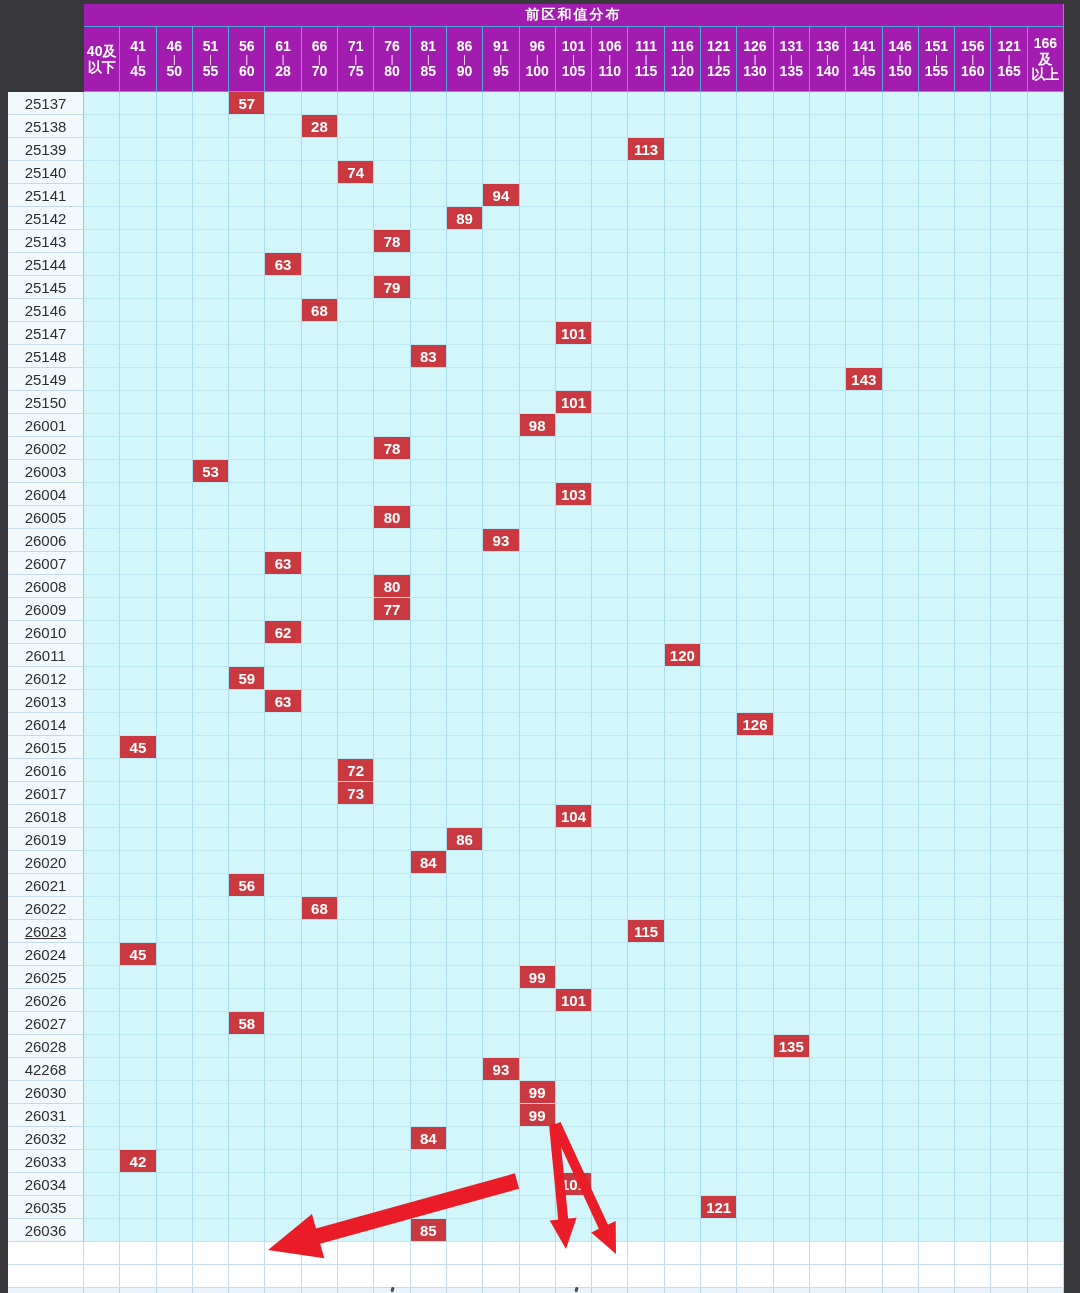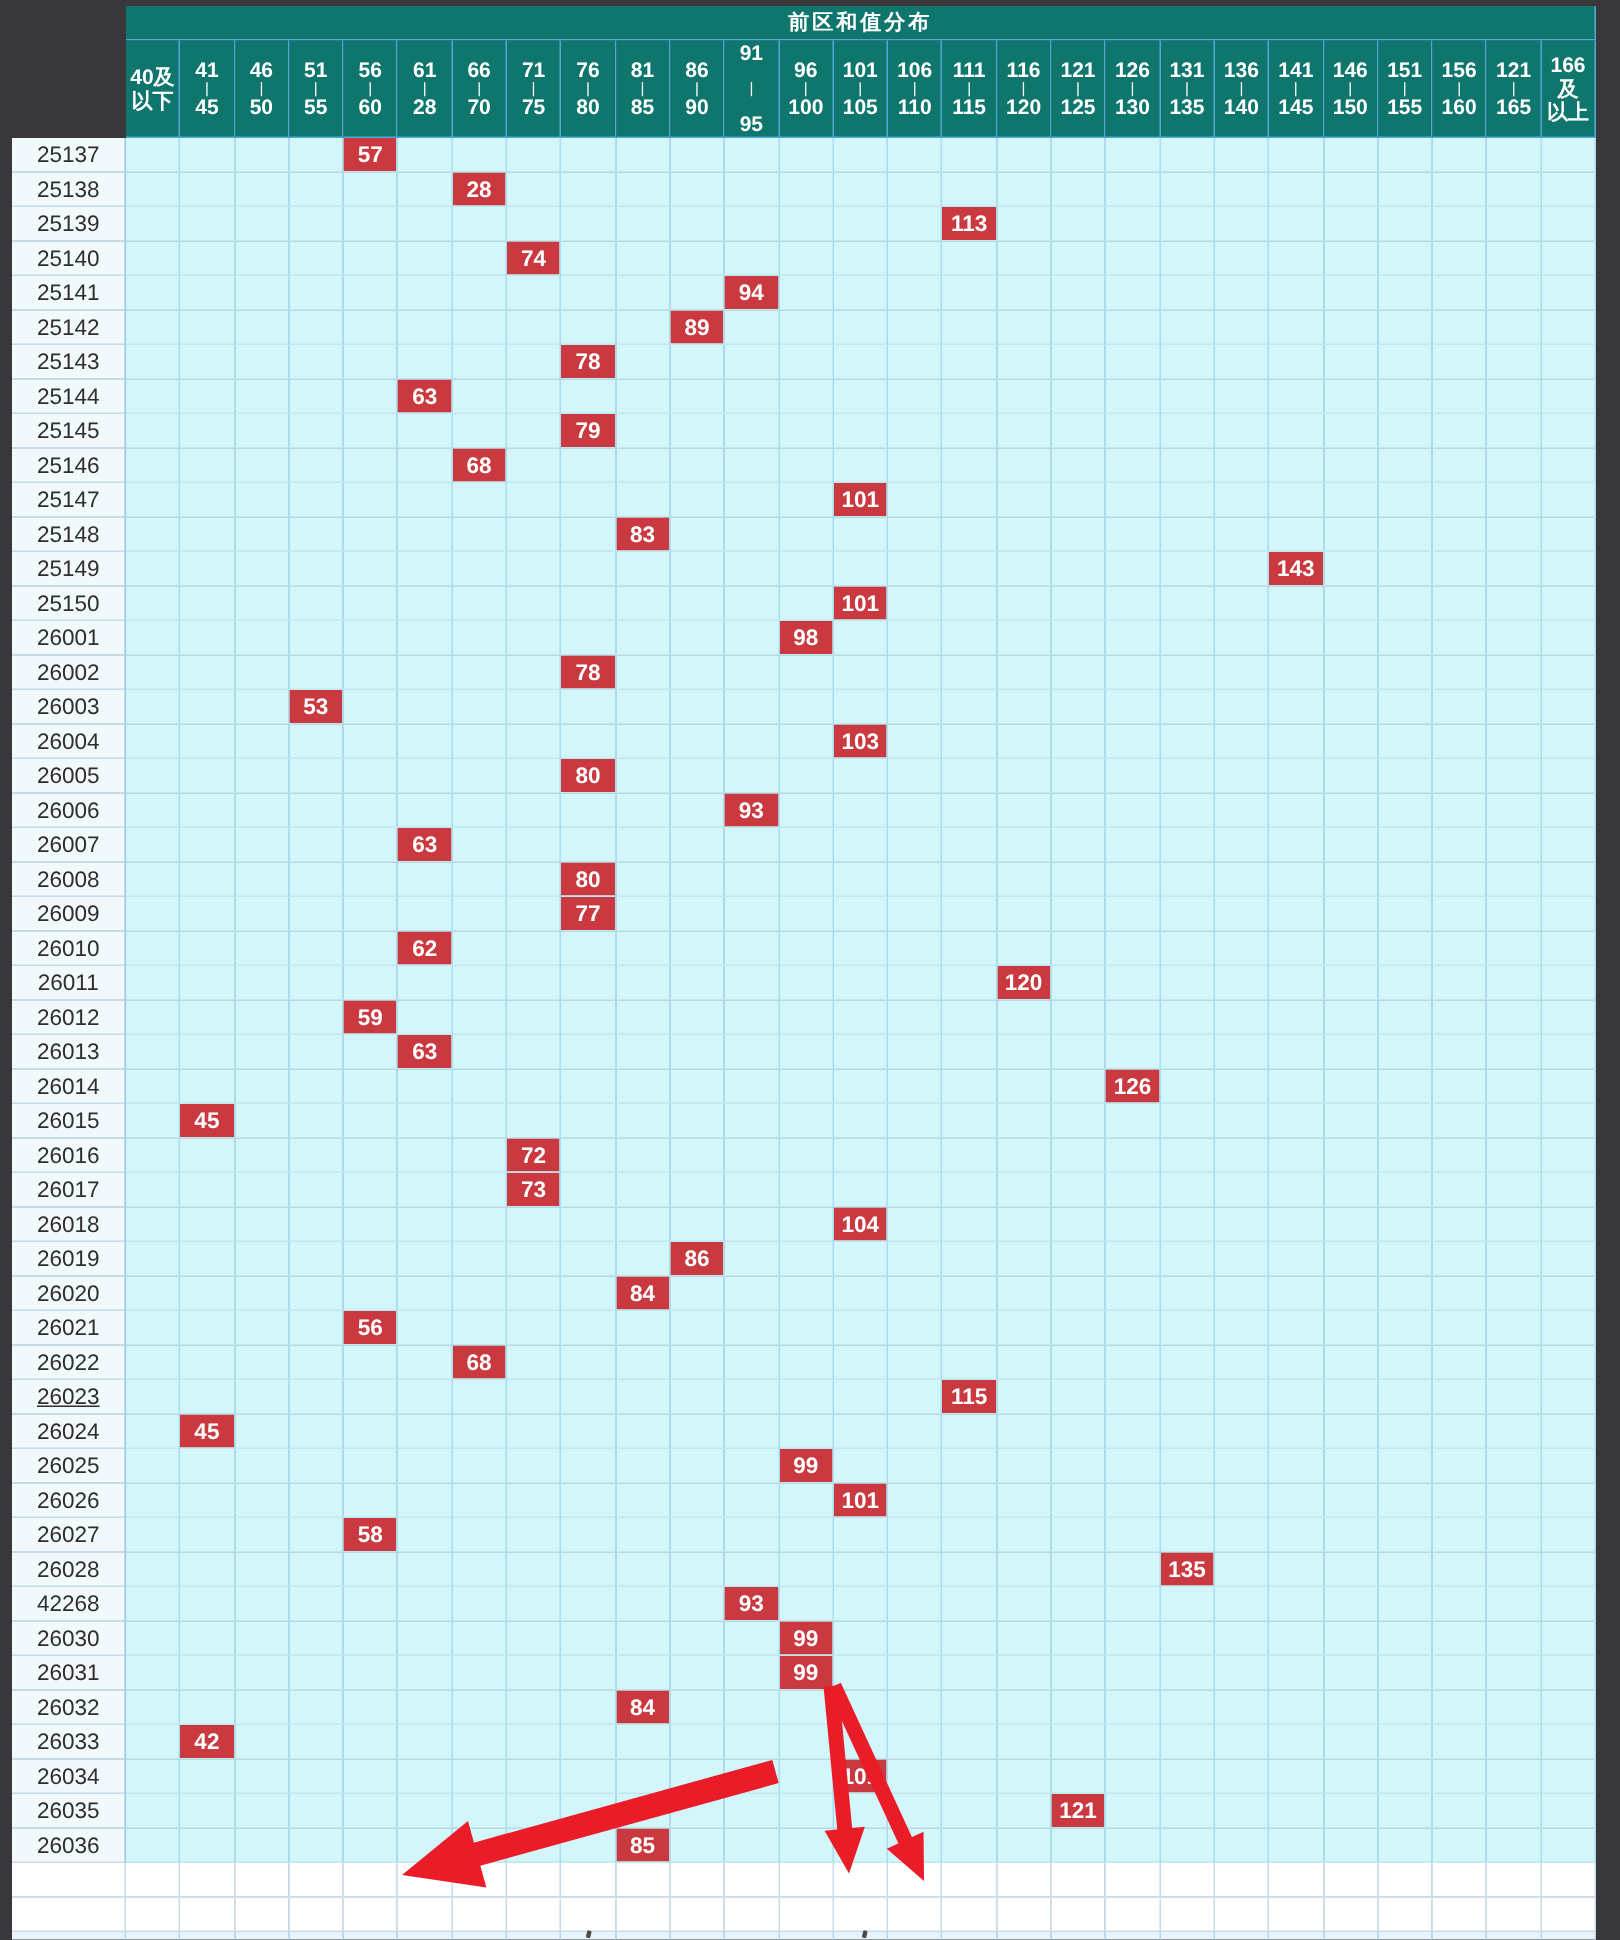--- a/index.html
+++ b/index.html
@@ -5,21 +5,21 @@
   html,body{margin:0;padding:0;}
   body{background:#38383c;font-family:"Liberation Sans",sans-serif;}
   .page{position:relative;width:1080px;height:1293px;background:#38383c;overflow:hidden;}
   .grid{
     position:absolute;left:8px;top:4px;width:1056px;
     display:grid;
     grid-template-columns:76px repeat(27,1fr);
     grid-template-rows:23px 65px repeat(50,23px) 23px 23px 6px;
   }
   .cell{box-sizing:border-box;display:flex;align-items:center;justify-content:center;overflow:hidden;}
-  .hdr{background:#0f766e;color:#ffffff;border-right:1px solid #4fa9d6;border-bottom:1px solid #4fa9d6;}
+  .hdr{background:#a21caf;color:#ffffff;border-right:1px solid #4fa9d6;border-bottom:1px solid #4fa9d6;}
   .corner{grid-row:1/3;grid-column:1;font-size:16px;font-weight:600;letter-spacing:1px;}
   .title{grid-row:1;grid-column:2 / span 27;font-size:14px;font-weight:700;letter-spacing:2px;}
   .range{flex-direction:column;font-size:14px;font-weight:600;line-height:1.12;padding-top:1px;}
   .range .bar{font-size:10px;line-height:0.9;font-weight:400;}
   .pcell{background:#f2f9fd;border-right:1px solid #9cc3da;border-bottom:1px solid #c6d9e7;color:#2e2e2e;font-size:15px;}
   .dcell{background:#d3f6fa;border-right:1px solid #a9dcee;border-bottom:1px solid #bfe7f1;position:relative;}
   .mark{position:absolute;left:0;top:0;right:0;bottom:0;background:#c9393f;color:#ffffff;font-weight:700;font-size:15px;display:flex;align-items:center;justify-content:center;}
   .wcell{background:#ffffff;border-right:1px solid #c7dceb;border-bottom:1px solid #c7dceb;}
   .fcell{background:#e9f3fb;border-right:1px solid #bdd7e8;}
   #overlay{position:absolute;left:0;top:0;width:1080px;height:1293px;pointer-events:none;}
@@ -80,21 +80,21 @@
       <div class="cell hdr range" style="grid-area: 2 / 11;">
         <div>81</div>
         <div class="bar">|</div>
         <div>85</div>
       </div>
       <div class="cell hdr range" style="grid-area: 2 / 12;">
         <div>86</div>
         <div class="bar">|</div>
         <div>90</div>
       </div>
-      <div class="cell hdr range" style="grid-area: 2 / 13; justify-content: space-between;">
+      <div class="cell hdr range" style="grid-area: 2 / 13;">
         <div>91</div>
         <div class="bar">|</div>
         <div>95</div>
       </div>
       <div class="cell hdr range" style="grid-area: 2 / 14;">
         <div>96</div>
         <div class="bar">|</div>
         <div>100</div>
       </div>
       <div class="cell hdr range" style="grid-area: 2 / 15;">

